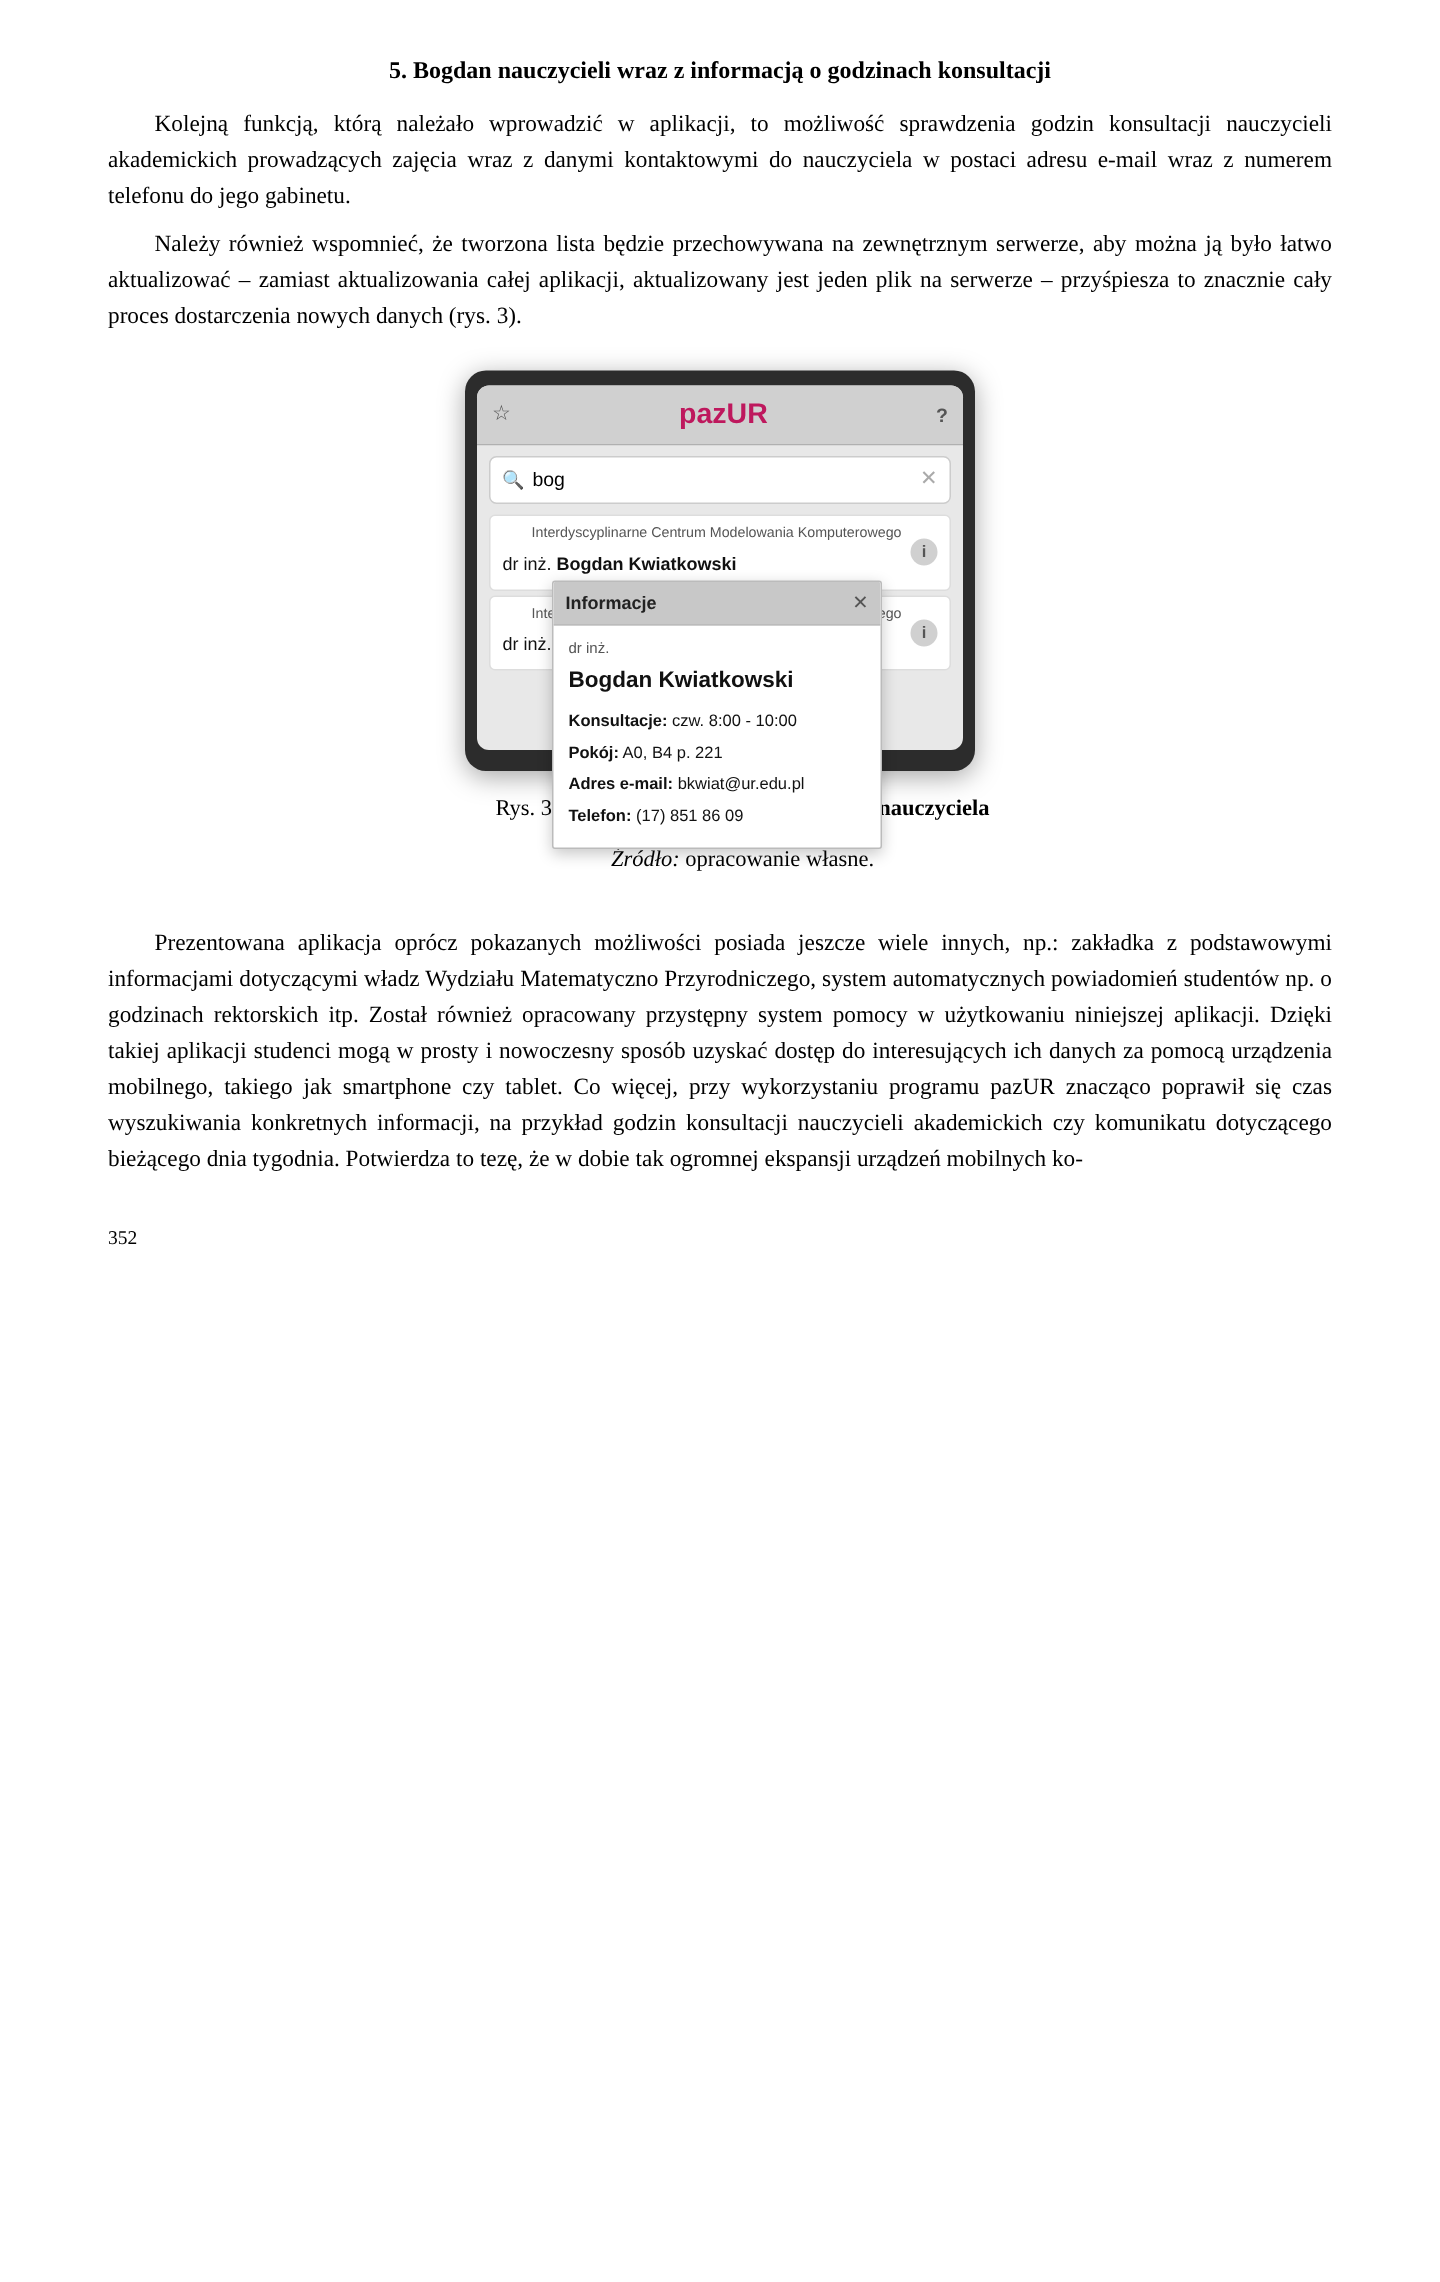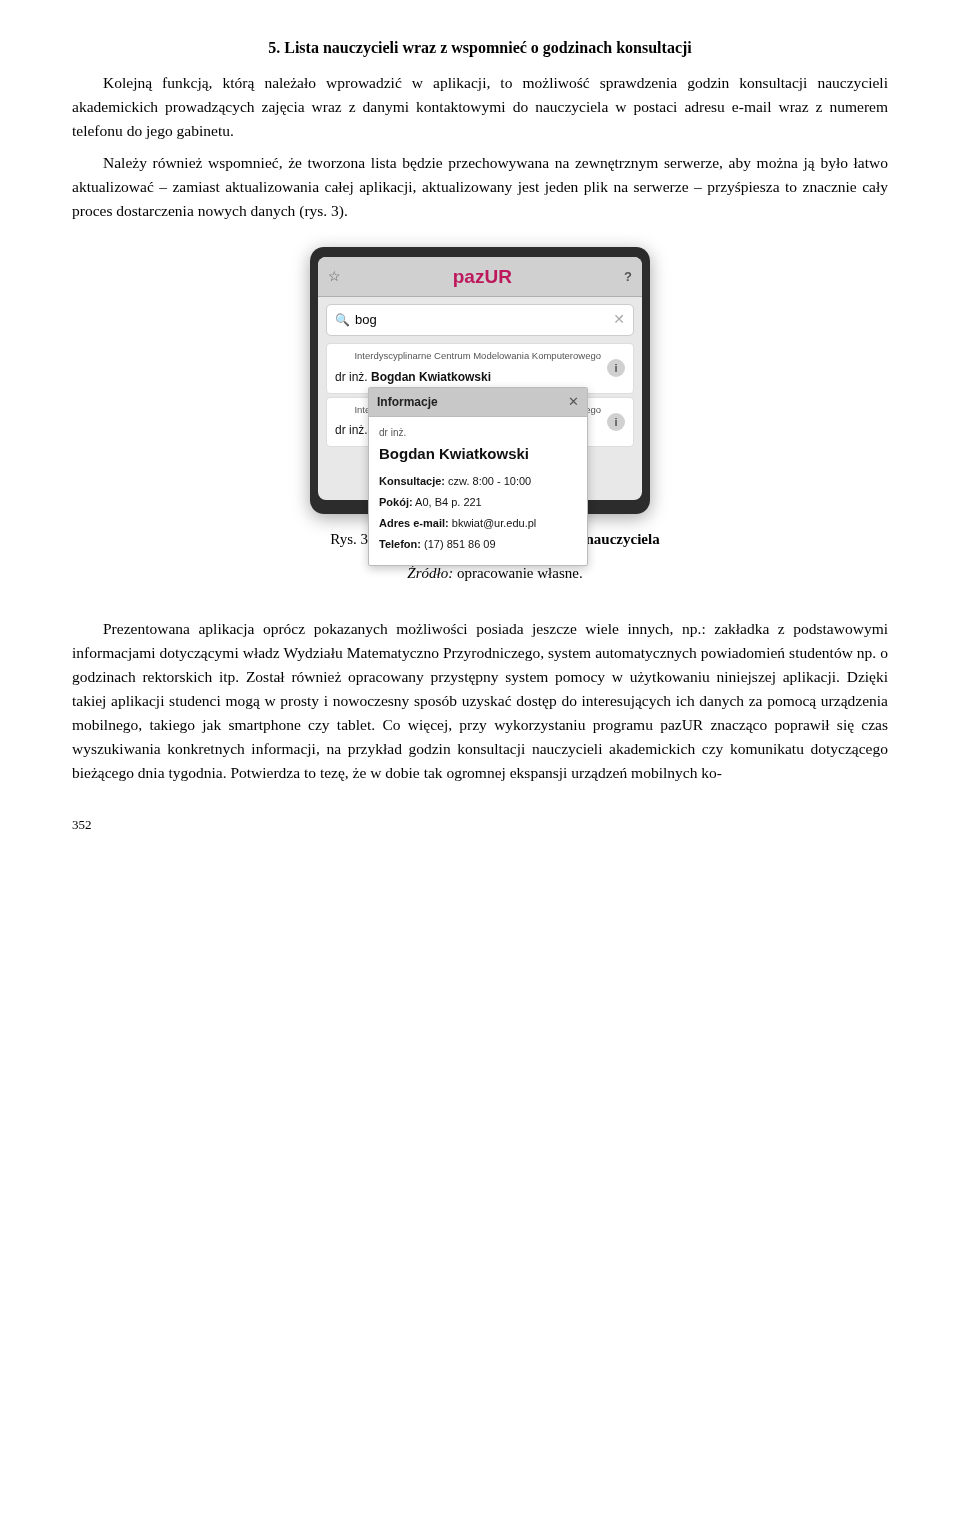--- a/index.html
+++ b/index.html
@@ -269,21 +269,21 @@
       margin-top: 30px;
     }
   </style>
 </head>
 <body>
 
 <div class="content-area">
 
   <h2 class="section-title">
     <span>5</span>.
-    <span>Lista nauczycieli wraz z wspomnieć o godzinach konsultacji</span>
+    <span>Bogdan nauczycieli wraz z informacją o godzinach konsultacji</span>
   </h2>
 
   <p>Kolejną funkcją, którą należało wprowadzić w aplikacji, to możliwość sprawdzenia godzin konsultacji nauczycieli akademickich prowadzących zajęcia wraz z danymi kontaktowymi do nauczyciela w postaci adresu e-mail wraz z numerem telefonu do jego gabinetu.</p>
 
   <p>Należy również wspomnieć, że tworzona lista będzie przechowywana na zewnętrznym serwerze, aby można ją było łatwo aktualizować – zamiast aktualizowania całej aplikacji, aktualizowany jest jeden plik na serwerze – przyśpiesza to znacznie cały proces dostarczenia nowych danych (rys. 3).</p>
 
   <div class="figure-container">
 
     <div class="app-screenshot">
       <div class="app-inner">

